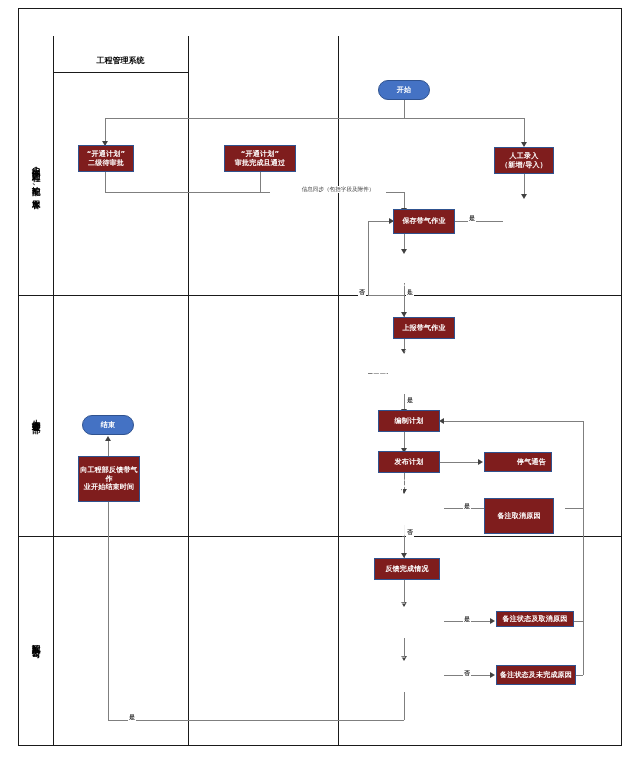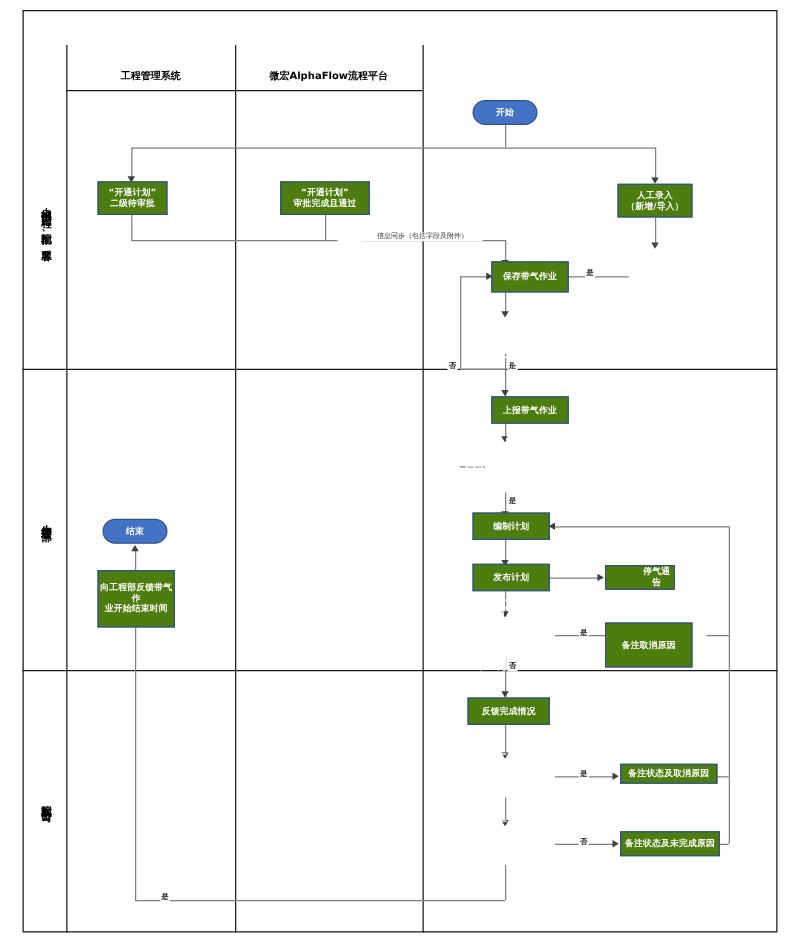--- a/index.html
+++ b/index.html
@@ -38,21 +38,21 @@
     letter-spacing:1.5px;line-height:1.1;text-align:center;
   }
 
   
   .node{
     position:absolute;box-sizing:border-box;
     display:flex;align-items:center;justify-content:center;
     text-align:center;color:#fff;font-size:7px;line-height:1.25;
     font-weight:700;letter-spacing:.2px;padding:1px;
   }
-  .proc{background:#4d7c0f;border:1px solid #2f528f;}
+  .proc{background:#7f1d1d;border:1px solid #2f528f;}
   .term{background:#4472c4;border:1px solid #2f528f;border-radius:999px;}
   .dwrap{position:absolute;display:flex;align-items:center;justify-content:center;}
 
   
   .cx{position:absolute;background:#7f7f7f;height:1px;}
   .cy{position:absolute;background:#7f7f7f;width:1px;}
   .arr{position:absolute;width:0;height:0;}
   .arr-d{border-left:3.2px solid transparent;border-right:3.2px solid transparent;border-top:5px solid #404040;}
   .arr-u{border-left:3.2px solid transparent;border-right:3.2px solid transparent;border-bottom:5px solid #404040;}
   .arr-l{border-top:3.2px solid transparent;border-bottom:3.2px solid transparent;border-right:5px solid #404040;}
@@ -68,21 +68,20 @@
   }
 </style>
 </head>
 <body>
 
 <div id="root">
 
   <div class="frame"></div>
 
   <div class="col-head" style="left:53px;width:135px;">工程管理系统</div>
-  <div class="col-head" style="left:188px;width:150px;">微宏AlphaFlow流程平台</div>
 
   <div class="vline" style="left:53px;top:36px;height:710px;"></div>
   <div class="vline" style="left:188px;top:36px;height:710px;"></div>
   <div class="vline" style="left:338px;top:36px;height:710px;"></div>
 
   <div class="hline" style="left:18px;top:295px;width:604px;"></div>
   <div class="hline" style="left:18px;top:536px;width:604px;"></div>
 
   <div class="lane-label" style="top:60px;height:235px;">上报部门（工程、输配、客服）</div>
   <div class="lane-label" style="top:295px;height:241px;">生产管理部</div>
@@ -216,21 +215,21 @@
     <div class="dshape"></div>
     <div class="dlabel" style="white-space:pre-line;color:#fff;">是否符合
 带气作业
 条件</div>
   </div>
 
   <div class="node proc" style="left:378px;top:410px;width:62px;height:22px;">编制计划</div>
 
   <div class="node proc" style="left:378px;top:451px;width:62px;height:22px;">发布计划</div>
 
-  <div class="node proc" style="left:484px;top:452px;width:56px;height:20px;padding-left:28px;">停气通告</div>
+  <div class="node proc" style="left:484px;top:452px;width:68px;height:20px;padding-left:28px;">停气通告</div>
 
   <div class="dwrap" style="left:374px;top:487px;width:62px;height:42px;">
     <div class="dshape"></div>
     <div class="dlabel" style="white-space:pre-line;color:#fff;">是否取消
 计划</div>
   </div>
 
   <div class="node proc" style="left:484px;top:498px;width:70px;height:36px;">备注取消原因</div>
 
   <div class="node proc" style="left:374px;top:558px;width:66px;height:22px;">反馈完成情况</div>

